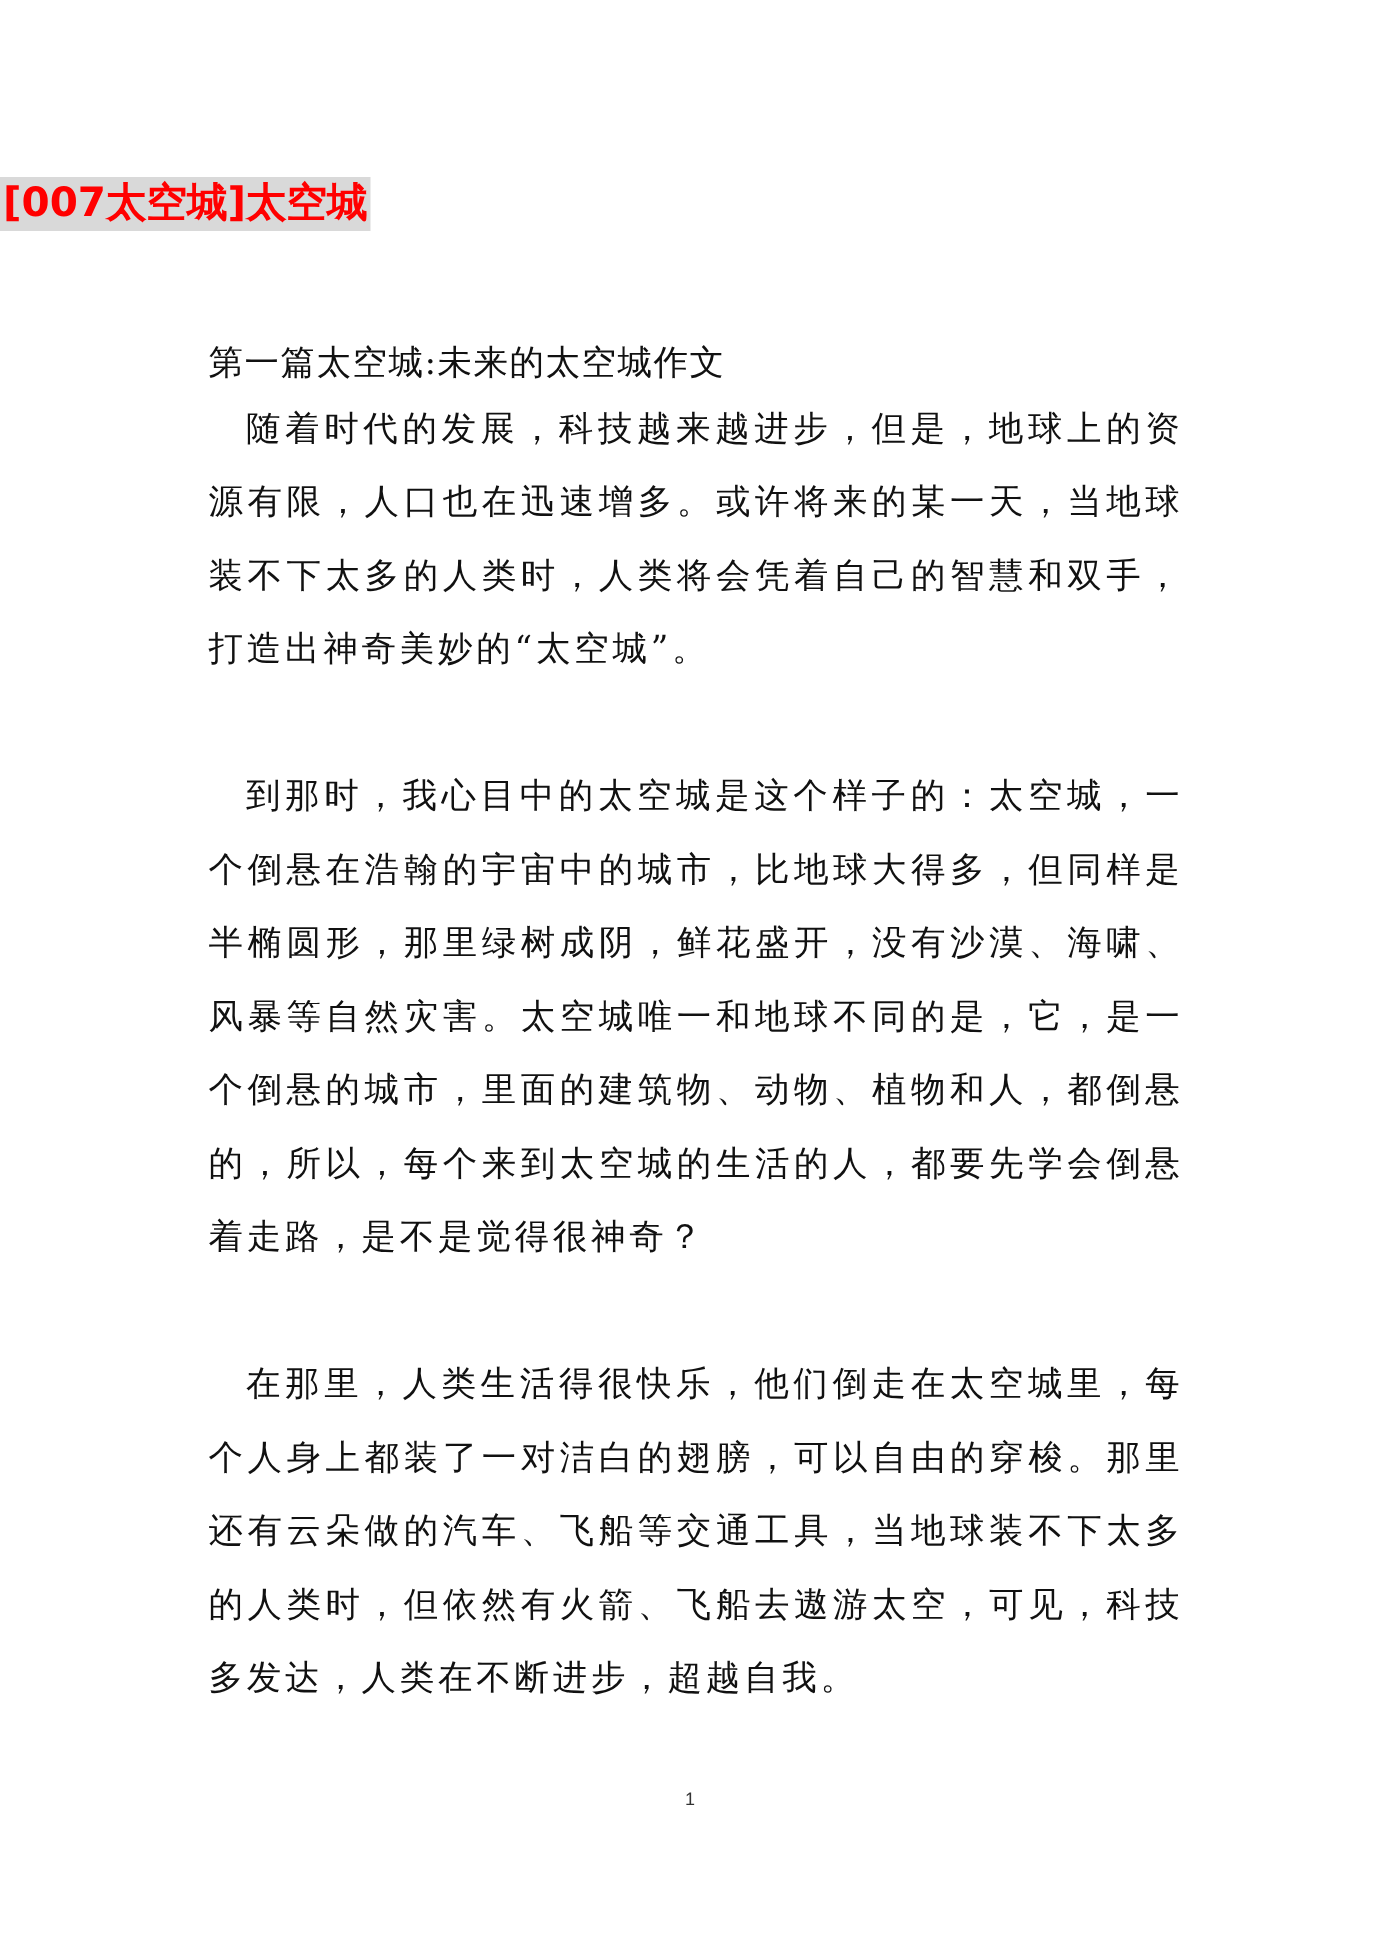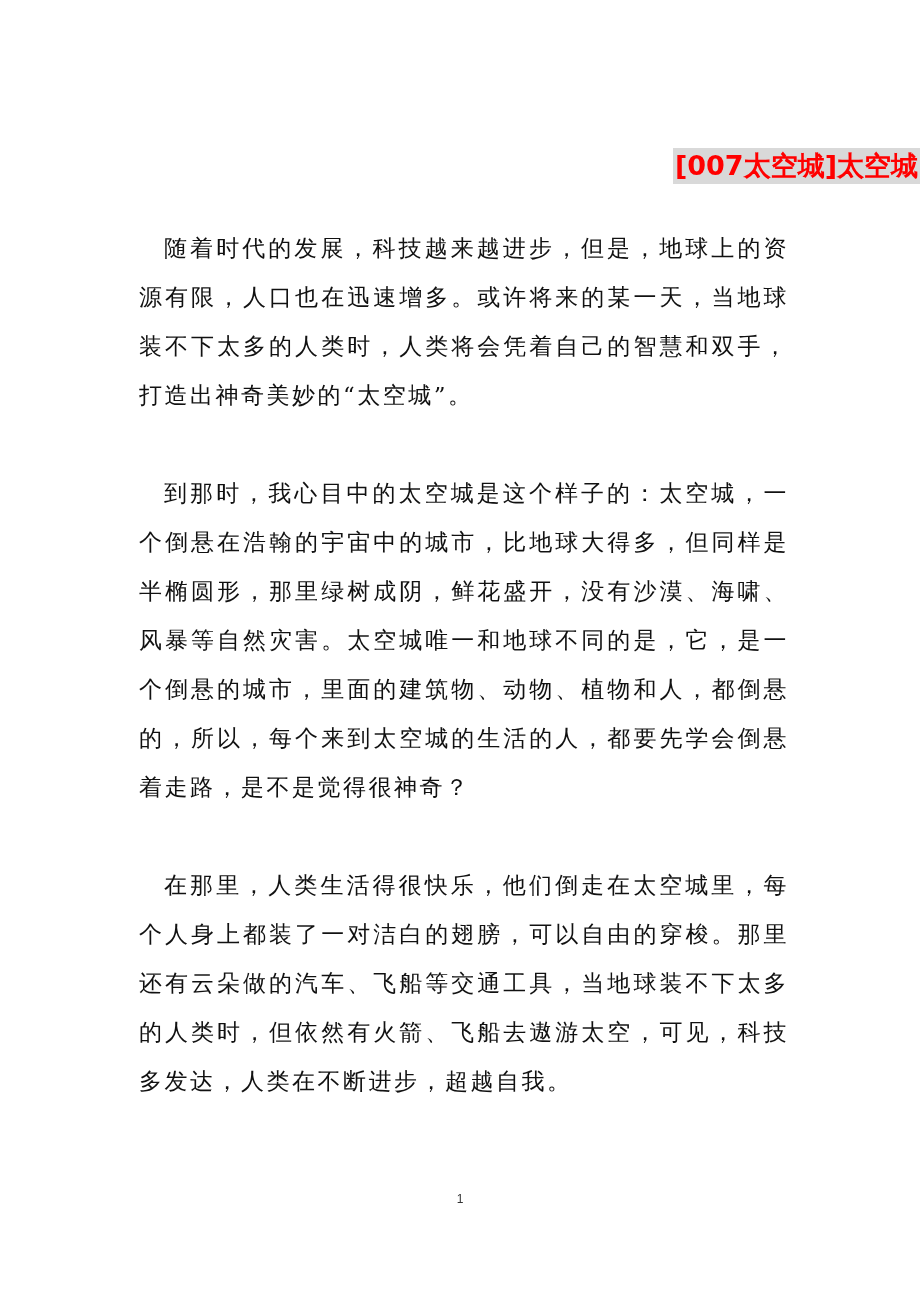--- a/index.html
+++ b/index.html
@@ -20,22 +20,21 @@
       left: 0; top: 0;
       width: 920px;
       height: 1302px;
       background: #ffffff;
     }
     .title-wrap {
       position: absolute;
       top: 118px;
       left: 0;
       width: 920px;
-      text-align: right;
-      margin-top: 30px;
+      text-align: left;
     }
     .title {
       display: inline-block;
       background: #d9d9d9;
       color: #ff0000;
       font-family: "DejaVu Sans", "Liberation Sans", sans-serif;
       font-weight: bold;
       font-size: 27px;
       line-height: 36px;
       padding: 0 2px;
@@ -79,20 +78,21 @@
 </head>
 <body>
 
 <div class="page">
 
   <div class="title-wrap">
     <span class="title">[007太空城]太空城</span>
   </div>
 
   <div class="body-text">
+    <div class="heading">第一篇太空城:未来的太空城作文</div>
 
     <p class="para">随着时代的发展，科技越来越进步，但是，地球上的资源有限，人口也在迅速增多。或许将来的某一天，当地球装不下太多的人类时，人类将会凭着自己的智慧和双手，打造出神奇美妙的“太空城”。</p>
     <div class="para-gap"></div>
 
     <p class="para">到那时，我心目中的太空城是这个样子的：太空城，一个倒悬在浩翰的宇宙中的城市，比地球大得多，但同样是半椭圆形，那里绿树成阴，鲜花盛开，没有沙漠、海啸、风暴等自然灾害。太空城唯一和地球不同的是，它，是一个倒悬的城市，里面的建筑物、动物、植物和人，都倒悬的，所以，每个来到太空城的生活的人，都要先学会倒悬着走路，是不是觉得很神奇？</p>
     <div class="para-gap"></div>
 
     <p class="para">在那里，人类生活得很快乐，他们倒走在太空城里，每个人身上都装了一对洁白的翅膀，可以自由的穿梭。那里还有云朵做的汽车、飞船等交通工具，当地球装不下太多的人类时，但依然有火箭、飞船去遨游太空，可见，科技多发达，人类在不断进步，超越自我。</p>
   </div>
 

